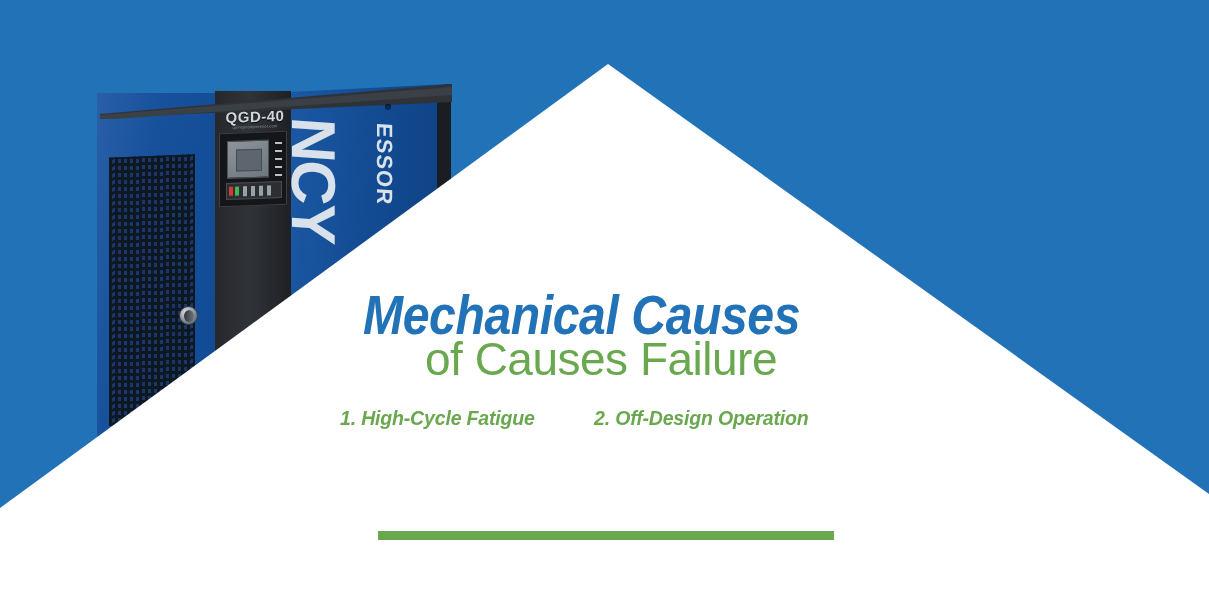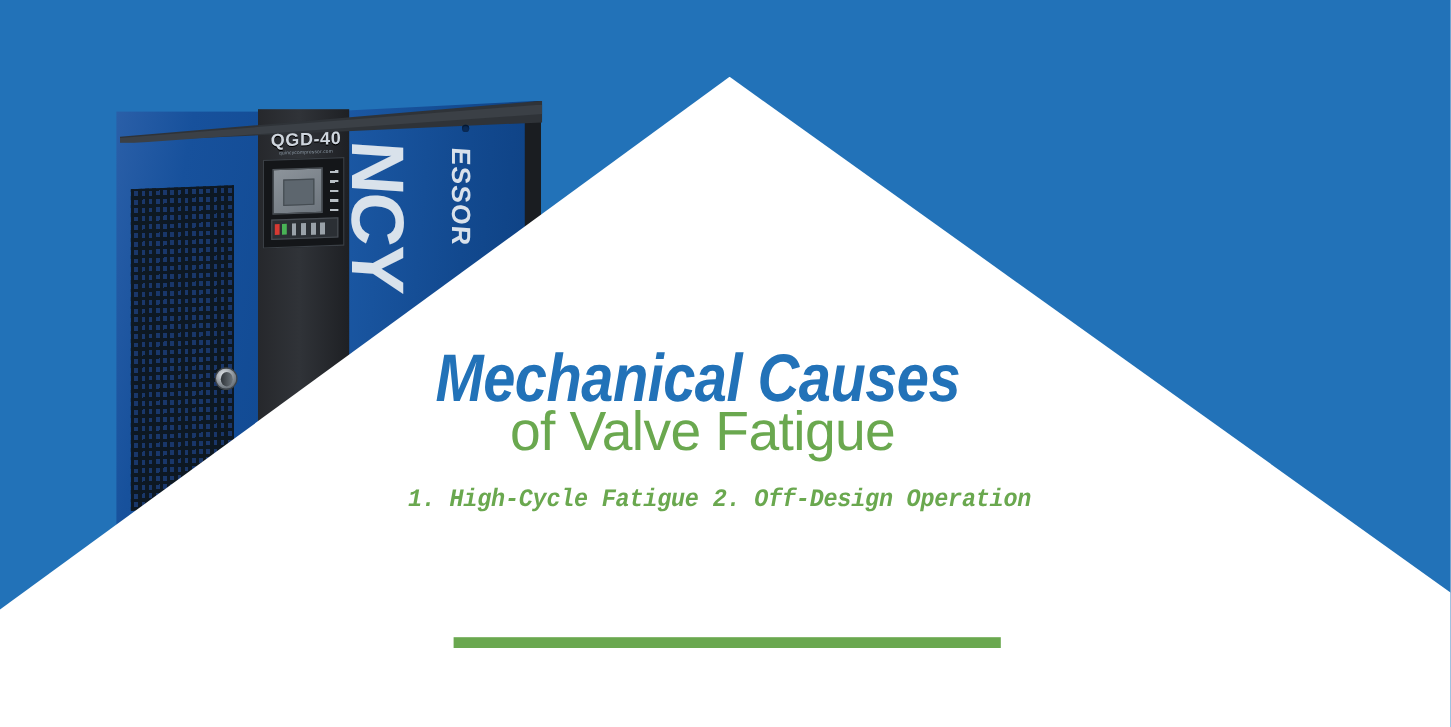--- a/index.html
+++ b/index.html
@@ -224,21 +224,20 @@
     white-space:nowrap;
     line-height:1.1;
   }
   #list {
     position:absolute; left:340px; top:406px;
     width:560px;
   }
   .list-row {
     display:flex;
     margin-bottom:12px;
-    font-family:Liberation Mono, monospace;
   }
   .li {
     color:#6aa84f;
     font-size:21px;
     font-weight:bold;
     font-style:italic;
     letter-spacing:-0.2px;
     transform:scaleX(.93);
     transform-origin:left center;
     white-space:nowrap;
@@ -288,21 +287,21 @@
     <div class="m-port-in"></div>
 
     <div class="brand-big">NCY</div>
     <div class="brand-small">ESSOR</div>
   </div>
 
   <div id="triangle"></div>
 
   <div id="content">
     <div id="title">Mechanical Causes</div>
-    <div id="subtitle">of Valve Fatigue</div>
+    <div id="subtitle">of Causes Failure</div>
 
     <div id="list">
       <div class="list-row">
         <div class="li col-a">1. High-Cycle Fatigue</div>
         <div class="li col-b">2. Off-Design Operation</div>
       </div>
     </div>
 
     <div id="greenbar"></div>
   </div>

